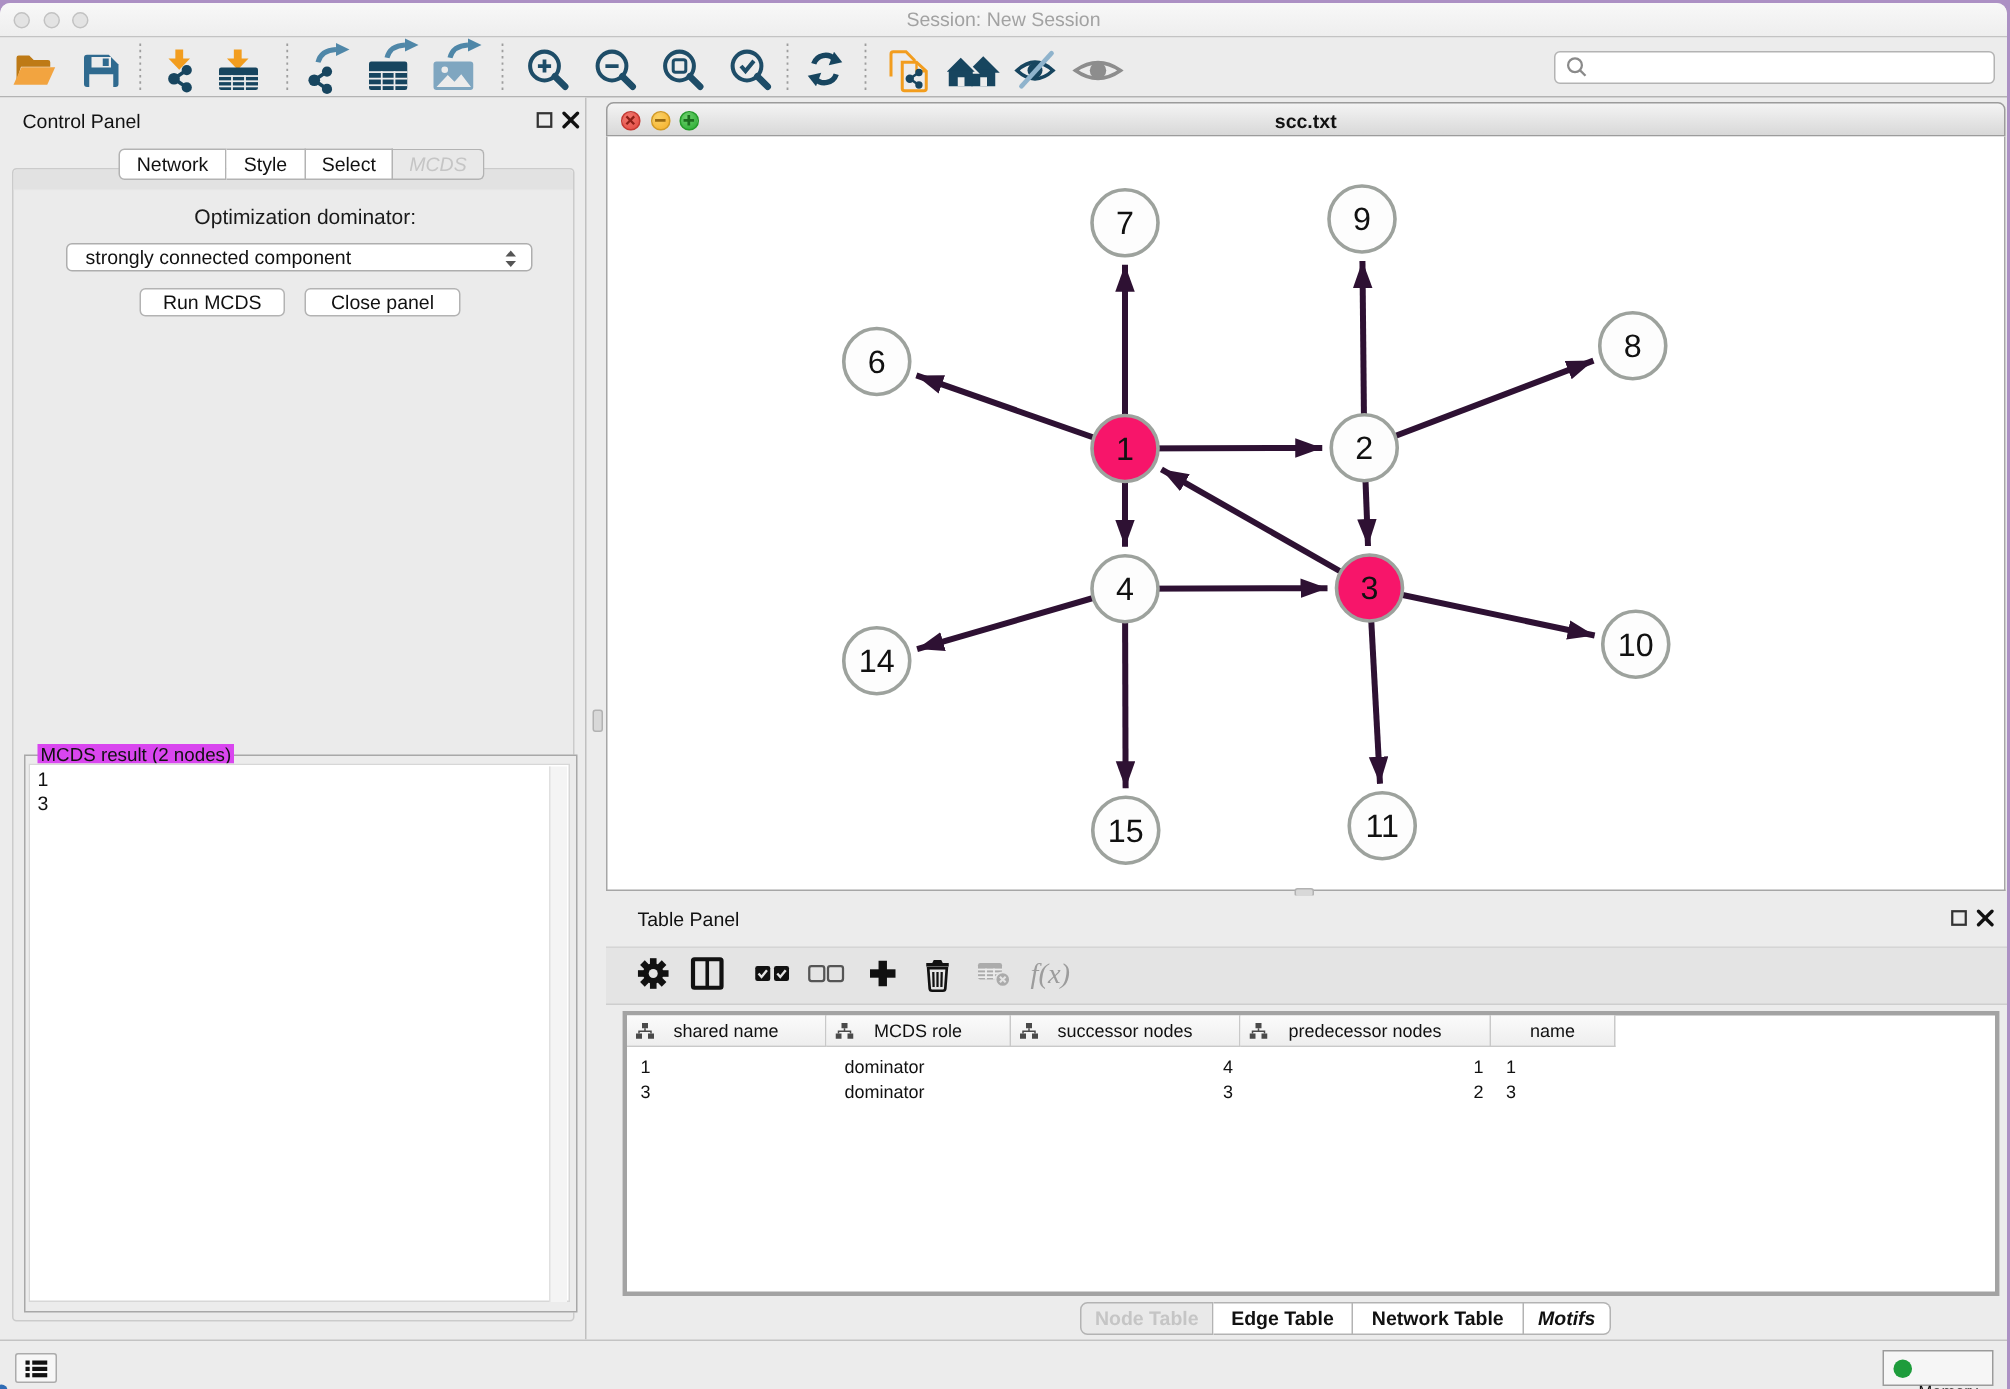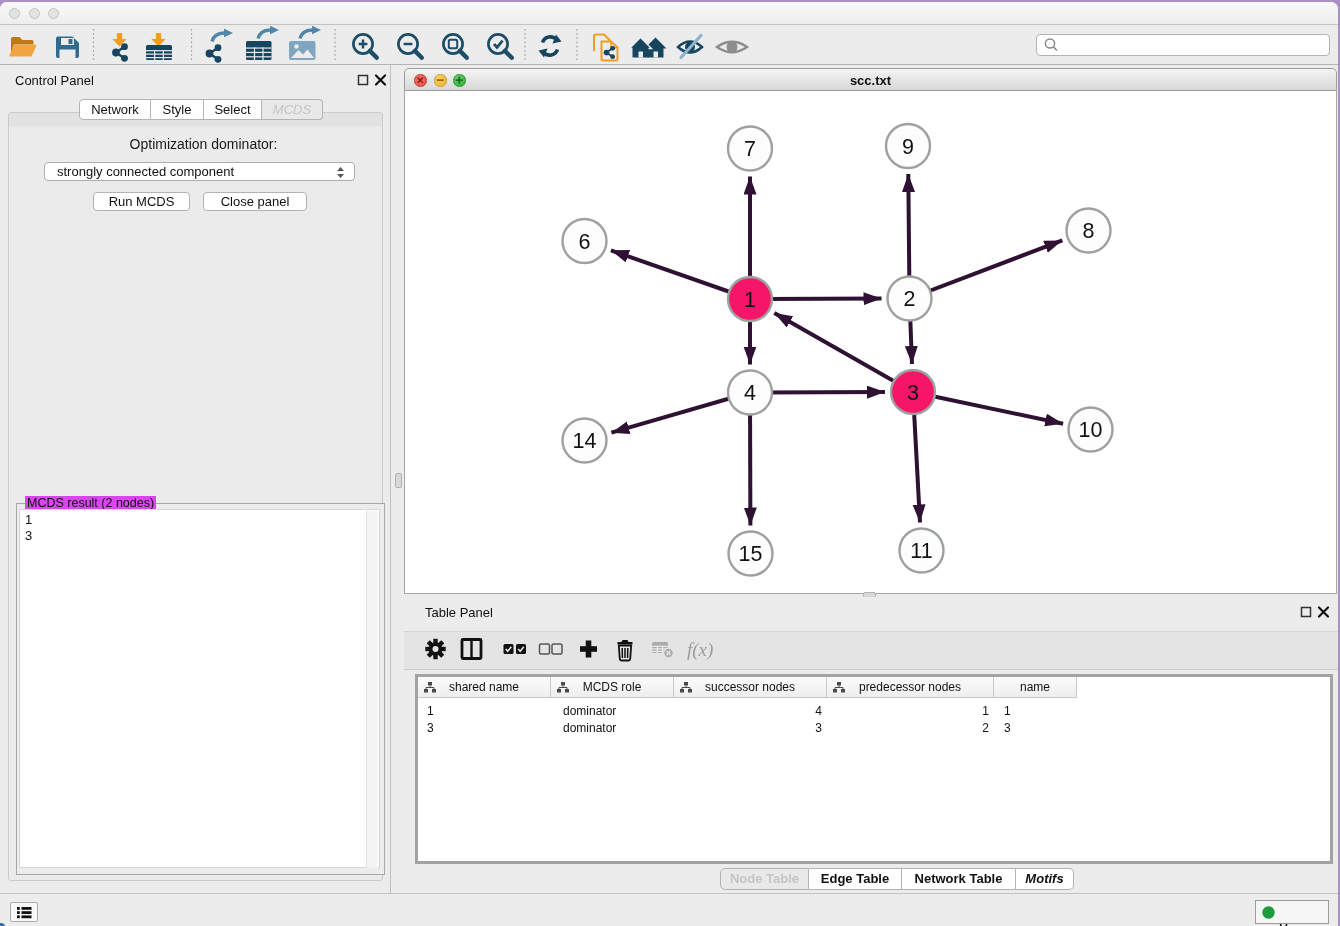--- a/index.html
+++ b/index.html
@@ -47,20 +47,21 @@
   #listbtn{position:absolute;left:10px;top:8px;width:28px;height:20px;background:#f7f7f7;border:1px solid #ababab;box-sizing:border-box;border-radius:2px;}
   #membtn{position:absolute;left:1255px;top:6px;width:74px;height:24px;background:#f6f6f6;border:1px solid #9b9b9b;box-sizing:border-box;font-size:13px;color:#111;}
 </style>
 </head>
 <body>
 <div id="app">
   <div id="titlebar">
     <div class="tl" style="left:8.5px;"></div>
     <div class="tl" style="left:28.5px;"></div>
     <div class="tl" style="left:48px;"></div>
+    <div id="titletext">Session: New Session</div>
   </div>
   <div id="toolbar">
     <svg width="1340" height="39" style="position:absolute;left:0;top:0;">
         <line x1="93.5" y1="4" x2="93.5" y2="36" stroke="#9e9e9e" stroke-width="1.2" stroke-dasharray="1.6 2.6"></line>
         <line x1="191.5" y1="4" x2="191.5" y2="36" stroke="#9e9e9e" stroke-width="1.2" stroke-dasharray="1.6 2.6"></line>
         <line x1="335" y1="4" x2="335" y2="36" stroke="#9e9e9e" stroke-width="1.2" stroke-dasharray="1.6 2.6"></line>
         <line x1="525" y1="4" x2="525" y2="36" stroke="#9e9e9e" stroke-width="1.2" stroke-dasharray="1.6 2.6"></line>
         <line x1="577" y1="4" x2="577" y2="36" stroke="#9e9e9e" stroke-width="1.2" stroke-dasharray="1.6 2.6"></line>
         <path d="M11,29 V13.5 Q11,12 12.5,12 H19.5 L22.5,15 H32 Q33.5,15 33.5,16.5 V19.5 H14 L11,29 Z" fill="#BE7A16"></path>
         <path d="M9,31.5 L14.3,19.8 H36.8 L31.5,31.5 Z" fill="#F2A440"></path>

